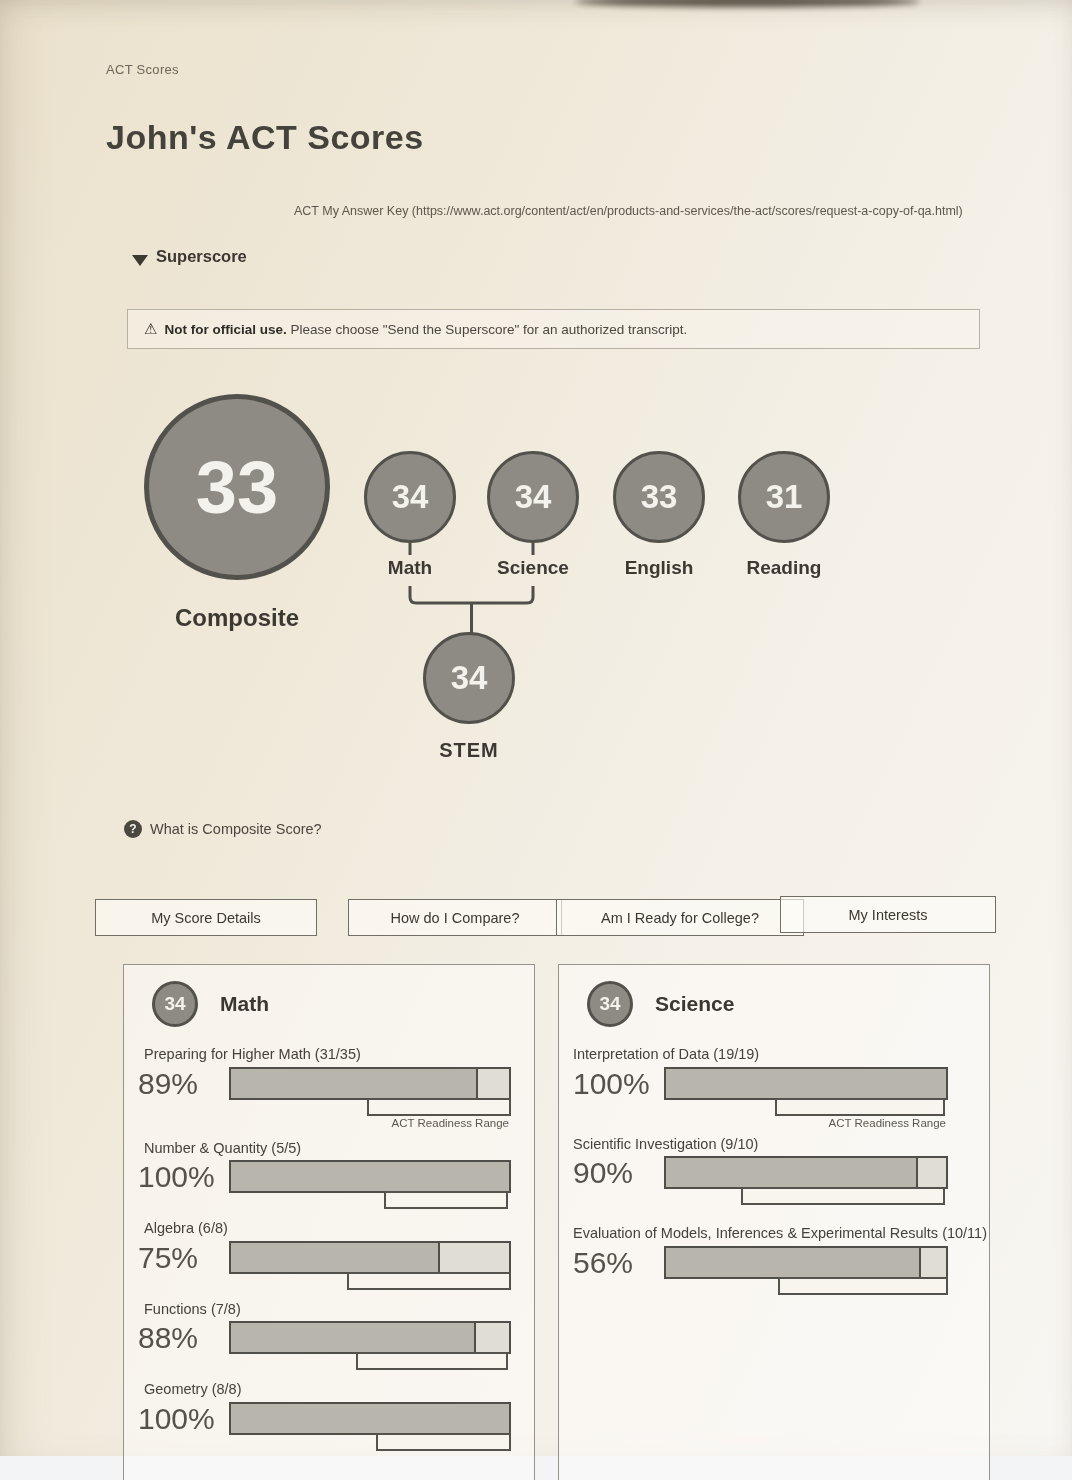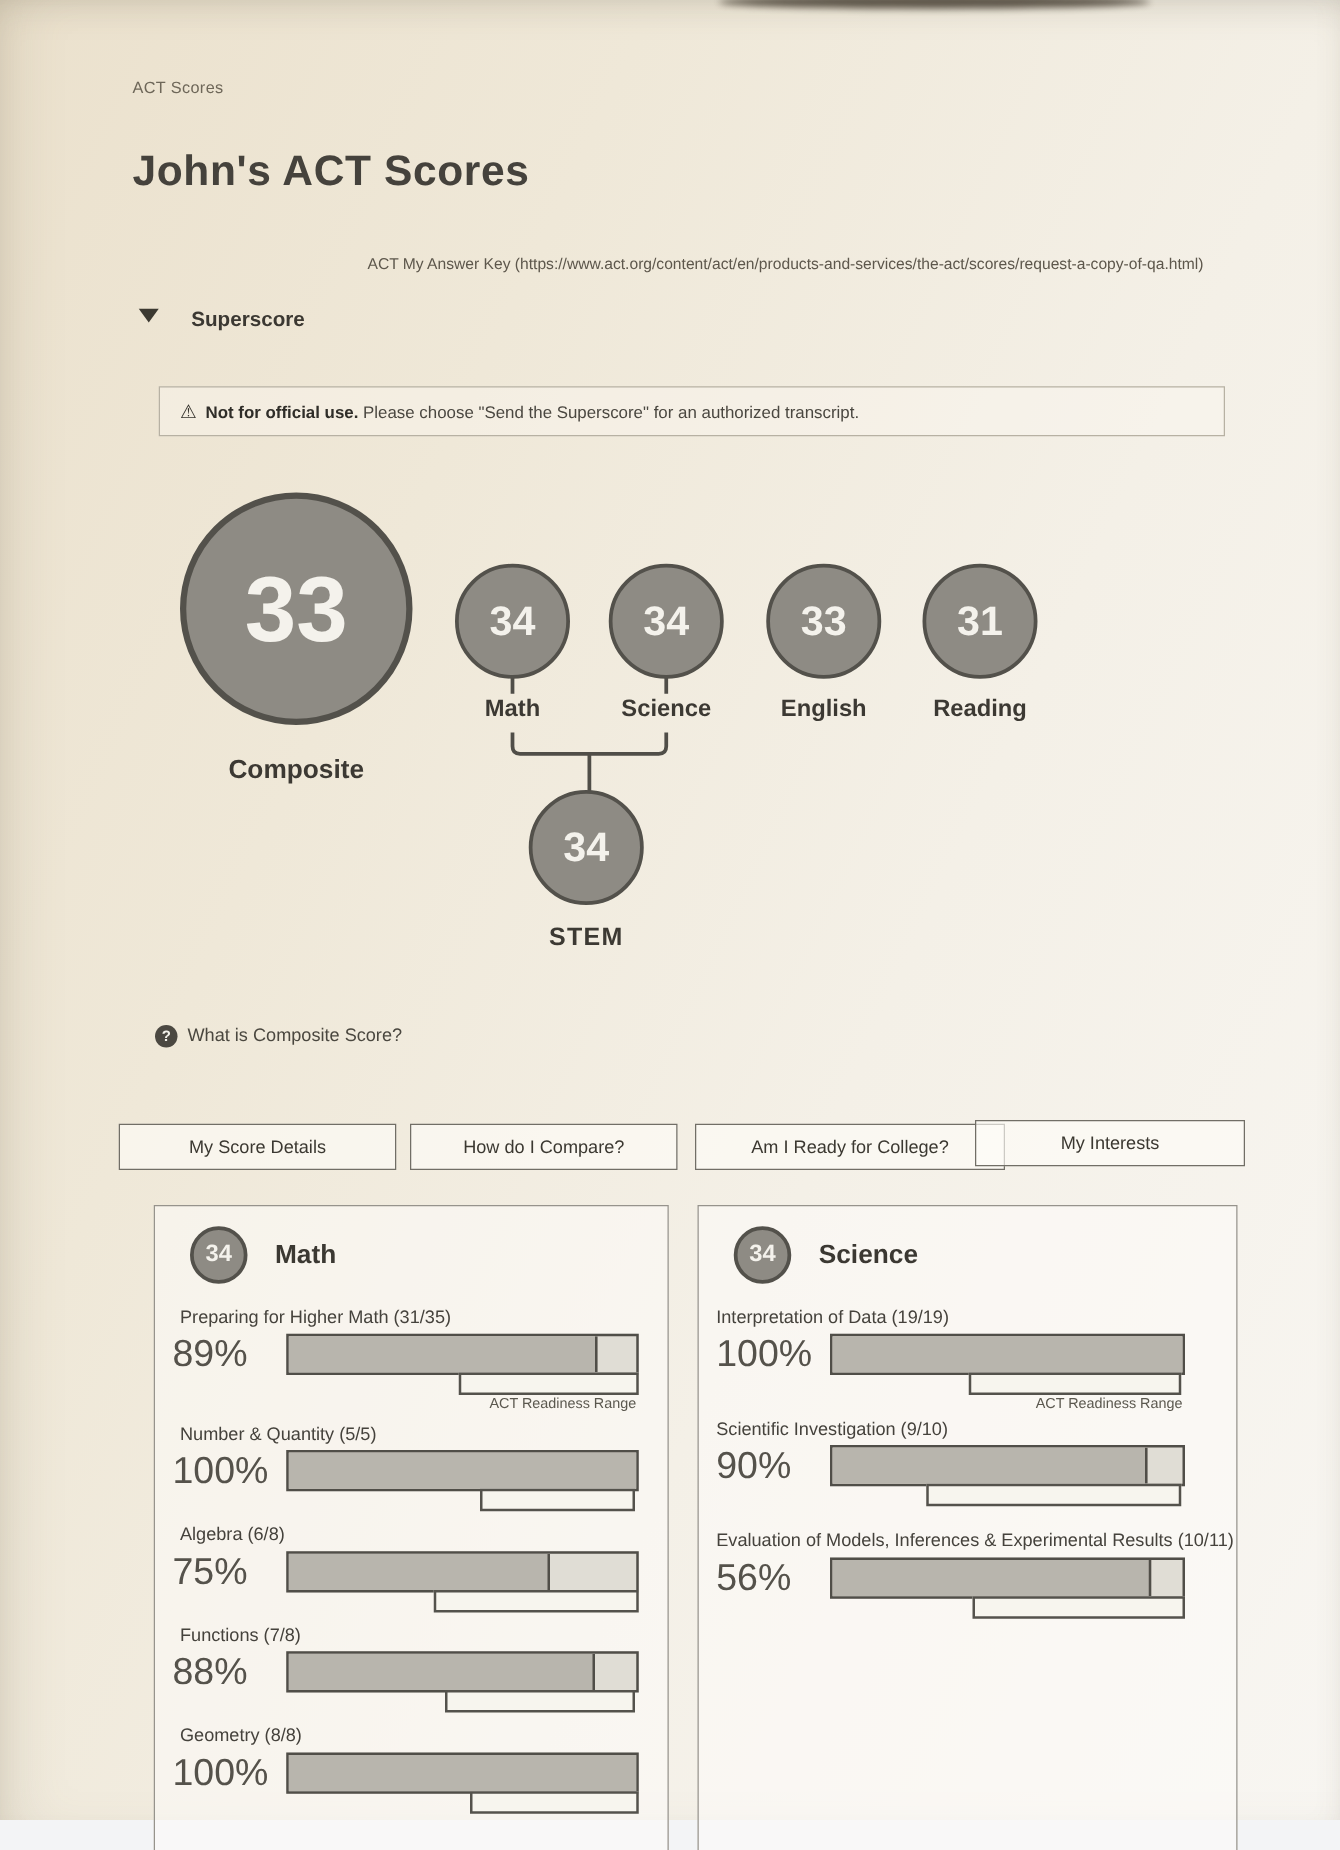--- a/index.html
+++ b/index.html
@@ -15,54 +15,54 @@
   }
   .top-edge{position:absolute;top:-4px;left:575px;width:345px;height:11px;border-radius:50%;
     background:#473f33;filter:blur(3px);opacity:.85;z-index:5;}
   .bottom-strip{position:absolute;left:0;bottom:0;width:100%;height:24px;background:#f3f4f6;}
 
   .abs{position:absolute;}
   .breadcrumb{left:106px;top:62px;font-size:13px;color:#6e6759;letter-spacing:.3px;}
   .title{left:106px;top:118px;font-size:34px;font-weight:bold;color:#45423c;letter-spacing:.5px;}
   .answer-link{left:294px;top:204px;font-size:12.5px;color:#5d574c;}
 
-  .superscore{left:111px;top:247px;display:flex;align-items:flex-start;gap:26px;cursor:pointer;}
+  .superscore{left:132px;top:247px;display:flex;align-items:flex-end;gap:8px;cursor:pointer;}
   .tri{width:0;height:0;border-left:8px solid transparent;border-right:8px solid transparent;
     border-top:11px solid #3c3931;}
   .superscore-label{font-size:16.5px;font-weight:bold;color:#3b3832;}
 
   .warning{left:127px;top:309px;width:853px;height:40px;border:1px solid #b7b1a3;
     background:rgba(250,247,240,.45);display:flex;align-items:center;padding:0 16px;box-sizing:border-box;}
   .warn-icon{font-size:15px;color:#33302a;margin-right:7px;font-weight:bold;}
   .warning .txt{font-size:13.5px;color:#4a4740;}
   .warning b{color:#2f2d28;}
 
   .circle{border-radius:50%;background:#8e8b84;display:flex;align-items:center;justify-content:center;
     color:#f4f2ec;font-weight:bold;}
   .c-composite{left:144px;top:394px;width:186px;height:186px;border:5px solid #53514b;font-size:74px;box-sizing:border-box;}
   .c-small{width:92px;height:92px;border:3px solid #53514b;font-size:33px;box-sizing:border-box;top:451px;}
   .c-math{left:364px;} .c-science{left:487px;} .c-english{left:613px;} .c-reading{left:738px;}
   .c-stem{left:423px;top:632px;width:92px;height:92px;border:3px solid #53514b;font-size:33px;box-sizing:border-box;}
   .circle-label{font-weight:bold;color:#3c3933;text-align:center;}
-  .l-composite{left:147px;top:604px;width:180px;font-size:21px;}
+  .l-composite{left:147px;top:604px;width:180px;font-size:24px;}
   .l-sub{top:557px;width:140px;font-size:19px;}
   .l-math{left:340px;} .l-science{left:463px;} .l-english{left:589px;} .l-reading{left:714px;}
   .l-stem{left:399px;top:739px;width:140px;font-size:20px;letter-spacing:1px;}
   .connector{left:375px;top:535px;pointer-events:none;}
 
   .help-row{left:124px;top:820px;display:flex;align-items:center;gap:8px;cursor:pointer;}
   .q-icon{width:18px;height:18px;border-radius:50%;background:#4b4841;color:#f3f1ea;font-size:12px;
     font-weight:bold;display:flex;align-items:center;justify-content:center;}
   .help-text{font-size:14.5px;color:#4a473f;}
 
   .btn{background:rgba(253,252,248,.65);border:2px solid #504d47;font-size:14.5px;color:#3b3831;
     display:flex;align-items:center;justify-content:center;box-sizing:border-box;cursor:pointer;}
   .send-btn{left:805px;top:849px;width:191px;height:37px;font-weight:bold;}
   .tab{border-width:1.5px;border-color:#716e66;font-weight:normal;height:37px;top:899px;}
-  .tab-0{left:95px;width:222px;} .tab-1{left:328px;width:214px;}
+  .tab-0{left:95px;width:222px;} .tab-1{left:348px;width:214px;}
   .tab-2{left:556px;width:248px;} .tab-3{left:780px;width:216px;top:896px;}
 
   .panel{border:1.5px solid #96938c;background:rgba(253,252,249,.55);box-sizing:border-box;
     padding:16px 0 0 0;}
   .p-math{left:123px;top:964px;width:412px;height:540px;}
   .p-science{left:558px;top:964px;width:432px;height:540px;}
   .panel-head{display:flex;align-items:center;gap:22px;padding-left:28px;margin-bottom:18px;}
   .mini-circle{width:46px;height:46px;border-radius:50%;background:#8e8b84;border:3px solid #53514b;
     color:#f4f2ec;font-size:19px;font-weight:bold;display:flex;align-items:center;justify-content:center;box-sizing:border-box;}
   .panel-title{font-size:21px;font-weight:bold;color:#3b3832;}

